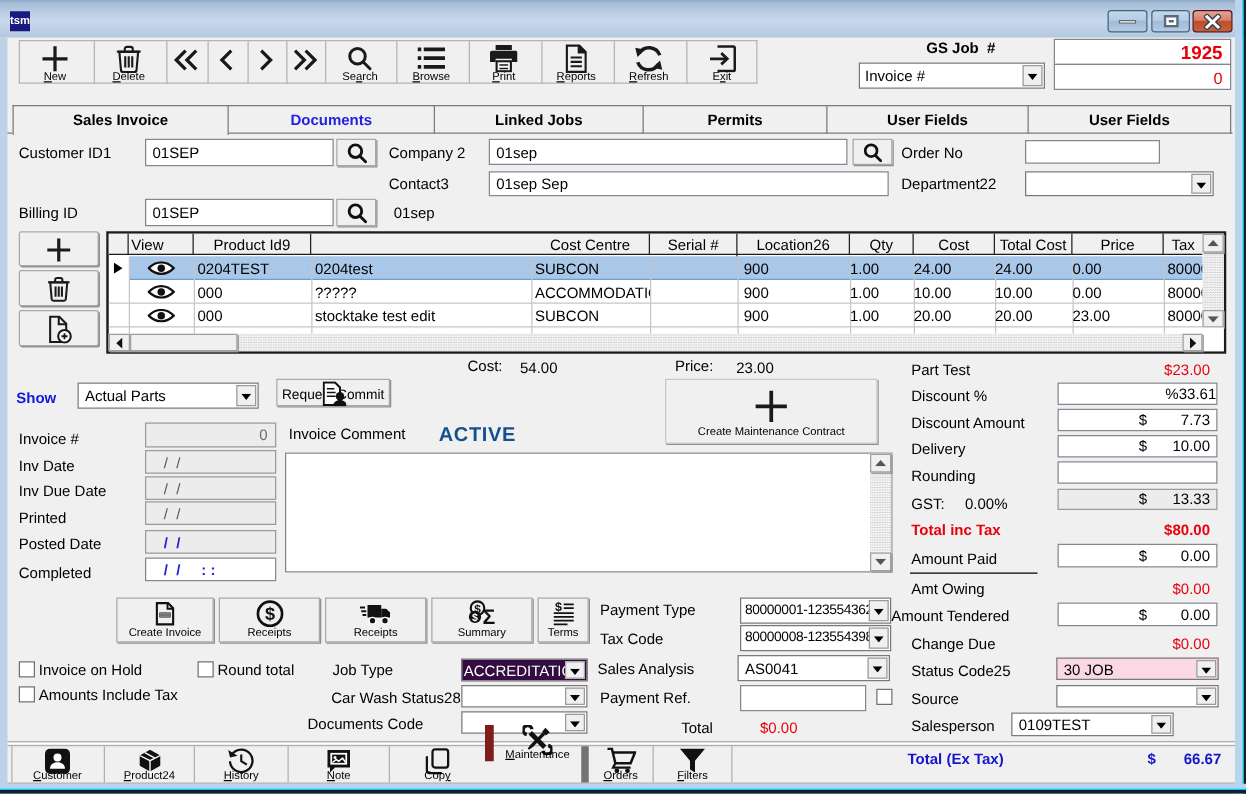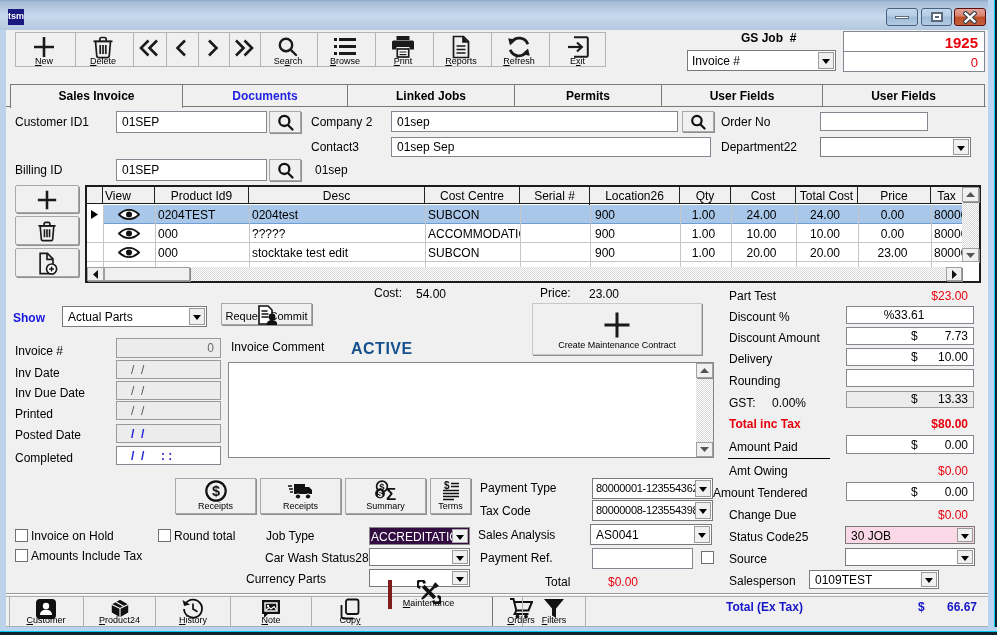--- a/index.html
+++ b/index.html
@@ -28,21 +28,21 @@
 .tbtn .tl{position:absolute;bottom:1px;width:100%;font-size:9px;color:#000}
 #toolstrip{position:absolute;left:15px;top:32px;width:591px;height:35px;border-top:1px solid #b4b4b4;border-bottom:1px solid #b4b4b4;border-right:1px solid #b4b4b4}
 
 #tabrow{position:absolute;left:6px;top:84px;width:980px;height:23px}
 .tab{position:absolute;top:0;height:23px;border-top:1px solid #7a7a7a;border-right:1px solid #7a7a7a;
  text-align:center;font-size:12px;font-weight:bold;padding-top:4px}
 
 .gridline{position:absolute;background:#c6c6c6}
 .hcell{position:absolute;top:0;height:18px;border-right:1px solid #222;font-size:12px;text-align:center;padding-top:2px}
 .cell{position:absolute;font-size:12px;height:19px;padding-top:3px;white-space:nowrap;overflow:hidden}
-.num{text-align:center}
+.num{text-align:left}
 .sb{background:#f0f0f0;border:1px solid #a0a0a0;box-shadow:1px 1px 0 #888}
 .hatch{background:repeating-conic-gradient(#ffffff 0 25%,#d8d8d8 0 50%);background-size:2px 2px}
 .blbl{position:absolute;font-size:9px;color:#000;text-align:center}
 .cbox{position:absolute;width:13px;height:13px;background:#fff;border:1px solid #707070}
 u{text-decoration:underline}
 </style></head>
 <body>
 <div id="win">
 
 <div id="titlebar">
@@ -242,21 +242,20 @@
       </svg>
 </div>
 <div class="lbl" style="left:315px;top:163px">01sep</div>
 
 <div class="abs" style="left:85px;top:185px;width:896px;height:98px;background:#fff;border:2px solid #1c1c1c">
 
  <div class="abs" style="left:0;top:0;width:875px;height:17px;background:#f0f0f0;border-bottom:1px solid #1c1c1c"></div>
  <div class="hcell" style="left:0;width:16px;height:17px"></div>
  <div class="hcell" style="left:16px;width:52px;height:17px;text-align:left;padding-left:2px">View</div>
  <div class="hcell" style="left:68px;width:94px;height:17px">Product Id9</div>
- <div class="hcell" style="left:162px;width:176px;height:17px">Desc</div>
  <div class="hcell" style="left:338px;width:95px;height:17px">Cost Centre</div>
  <div class="hcell" style="left:433px;width:70px;height:34px">Serial #</div>
  <div class="hcell" style="left:503px;width:90px;height:17px">Location26</div>
  <div class="hcell" style="left:593px;width:51px;height:17px">Qty</div>
  <div class="hcell" style="left:644px;width:65px;height:17px">Cost</div>
  <div class="hcell" style="left:709px;width:62px;height:17px">Total Cost</div>
  <div class="hcell" style="left:771px;width:73px;height:17px">Price</div>
  <div class="hcell" style="left:844px;width:31px;height:17px;border-right:none">Tax</div>
 
  <div class="abs" style="left:17px;top:18px;width:858px;height:19px;background:#a9c7e8;border-bottom:1px solid #6f9fd2"></div>
@@ -424,20 +423,29 @@
       <svg width="9" height="5" viewBox="0 0 9 5" style="margin:4px auto 0">
         <path d="M0 5h9L4.5 0z" fill="#555"></path>
       </svg>
     </div>
 <div class="abs sb" style="left:696px;top:442px;width:17px;height:15px">
       <svg width="9" height="5" viewBox="0 0 9 5" style="margin:4px auto 0">
         <path d="M0 0h9L4.5 5z" fill="#555"></path>
       </svg>
     </div>
 
+<div class="btn" style="left:93px;top:478px;width:78px;height:36px">
+ <svg width="18" height="20" viewBox="0 0 18 20" style="margin:2px auto 0">
+        <path d="M2.5 1.5h9l4 4v13h-13z" fill="none" stroke="#111" stroke-width="1.7"></path>
+        <path d="M11 1.8V6h4.3" fill="none" stroke="#111" stroke-width="1.5"></path>
+        <rect x="4.5" y="9" width="9" height="4" fill="#111"></rect>
+        <path d="M5 10h8M5 11h8M5 12h8" stroke="#fff" stroke-width=".5"></path>
+      </svg>
+ <div class="abs" style="left:0;bottom:2px;width:100%;text-align:center;font-size:9px">Create Invoice</div>
+</div>
 <div class="btn" style="left:175px;top:478px;width:81px;height:36px">
  <svg width="22" height="22" viewBox="0 0 22 22" style="margin:1px auto 0">
         <circle cx="11" cy="11" r="9.7" fill="none" stroke="#111" stroke-width="2.2"></circle>
         <text x="11" y="16.2" font-family="Liberation Sans" font-size="14.5" font-weight="bold" text-anchor="middle" fill="#111">$</text>
       </svg>
  <div class="abs" style="left:0;bottom:2px;width:100%;text-align:center;font-size:9px">Receipts</div>
 </div>
 <div class="btn" style="left:260px;top:478px;width:81px;height:36px">
  <svg width="26" height="20" viewBox="0 0 26 20" style="margin:2px auto 0">
         <path d="M6 3h11v10H6z" fill="#111"></path>
@@ -515,33 +523,33 @@
       </div>
 </div>
 <div class="lbl" style="left:265px;top:551px">Car Wash Status28</div>
 <div class="combo" style="left:369px;top:548px;width:101px;height:18px">
  <div class="carrow">
         <svg width="8" height="5" viewBox="0 0 8 5" style="margin-top:5px">
           <path d="M0 0h8L4 5z" fill="#000"></path>
         </svg>
       </div>
 </div>
-<div class="lbl" style="left:246px;top:572px">Currency Parts</div>
+<div class="lbl" style="left:246px;top:572px">Documents Code</div>
 <div class="combo" style="left:369px;top:569px;width:101px;height:18px">
  <div class="carrow">
         <svg width="8" height="5" viewBox="0 0 8 5" style="margin-top:5px">
           <path d="M0 0h8L4 5z" fill="#000"></path>
         </svg>
       </div>
 </div>
 
 <div class="lbl" style="left:729px;top:289px">Part Test</div>
 <div class="lbl red" style="left:846px;top:289px;width:122px;text-align:right">$23.00</div>
 <div class="lbl" style="left:729px;top:310px">Discount %</div>
-<div class="inp" style="left:846px;top:306px;width:128px;height:18px;text-align:center;padding:1px 12px 0 0">%33.61</div>
+<div class="inp" style="left:846px;top:306px;width:128px;height:18px;text-align:right;padding:1px 0 0 0">%33.61</div>
 <div class="lbl" style="left:729px;top:331px">Discount Amount</div>
 <div class="inp" style="left:846px;top:327px;width:128px;height:18px;padding-top:1px">
       <span style="position:absolute;left:64px">$</span>
       <span style="position:absolute;right:5px">7.73</span>
     </div>
 <div class="lbl" style="left:729px;top:352px">Delivery</div>
 <div class="inp" style="left:846px;top:348px;width:128px;height:18px;padding-top:1px">
       <span style="position:absolute;left:64px">$</span>
       <span style="position:absolute;right:5px">10.00</span>
     </div>
@@ -641,34 +649,34 @@
 </div>
 <div class="abs" style="left:311px;top:597px;width:77px;height:29px;text-align:center;border-left:1px solid #b0b0b0">
  <svg width="20" height="22" viewBox="0 0 20 22" style="margin:1px auto 0">
         <g fill="none" stroke="#111" stroke-width="1.8">
           <rect x="6" y="1.5" width="12.5" height="14.5" rx="2"></rect>
           <path d="M13.5 20.5H3.5a2 2 0 0 1-2-2V7"></path>
         </g>
       </svg>
  <div class="blbl" style="left:0;bottom:1px;width:100%">Cop<u>y</u></div>
 </div>
-<div class="abs" style="left:388px;top:580px;width:77px;height:29px;text-align:center;border-left:4px solid #7f1d1d">
+<div class="abs" style="left:388px;top:580px;width:77px;height:29px;text-align:center;border-left:7px solid #7f1d1d">
  <svg width="24" height="24" viewBox="0 0 24 24" style="margin:0 auto">
         <g stroke="#111" fill="none">
           <path d="M6.2 6.2 17.8 17.8" stroke-width="3.8"></path>
           <path d="M7.6 3.4A3.6 3.6 0 1 0 3.4 7.6" stroke-width="2.7"></path>
           <path d="M16.4 20.6a3.6 3.6 0 1 0 4.2-4.2" stroke-width="2.7"></path>
         </g>
         <path d="M18.3 2.2l3.5 3.5-3.2 2.6-2.9-2.9z" fill="#111"></path>
         <path d="M17.2 6.8 7.6 16.4" stroke="#111" stroke-width="2.6"></path>
         <path d="M8.8 17.2 5.2 19.8 4.2 18.8 6.8 15.2z" fill="#111"></path>
       </svg>
  <div class="blbl" style="left:0;bottom:1px;width:100%"><u>M</u>aintenance</div>
 </div>
-<div class="abs" style="left:492px;top:597px;width:57px;height:29px;text-align:center;border-left:1px solid #737373">
+<div class="abs" style="left:465px;top:597px;width:57px;height:29px;text-align:center;border-left:6px solid #737373">
  <svg width="24" height="21" viewBox="0 0 24 21" style="margin:1px auto 0">
         <path d="M1 1h3.5l2.8 11.5h12.2L23 4H6" fill="none" stroke="#111" stroke-width="2"></path>
         <path d="M7.3 12.5 5.5 16h14" fill="none" stroke="#111" stroke-width="1.8"></path>
         <circle cx="8.5" cy="18.6" r="1.9" fill="#111"></circle>
         <circle cx="17" cy="18.6" r="1.9" fill="#111"></circle>
       </svg>
  <div class="blbl" style="left:0;bottom:1px;width:100%"><u>O</u>rders</div>
 </div>
 <div class="abs" style="left:522px;top:597px;width:63px;height:29px;text-align:center;border-left:1px solid #b0b0b0">
  <svg width="22" height="21" viewBox="0 0 22 21" style="margin:1px auto 0">

